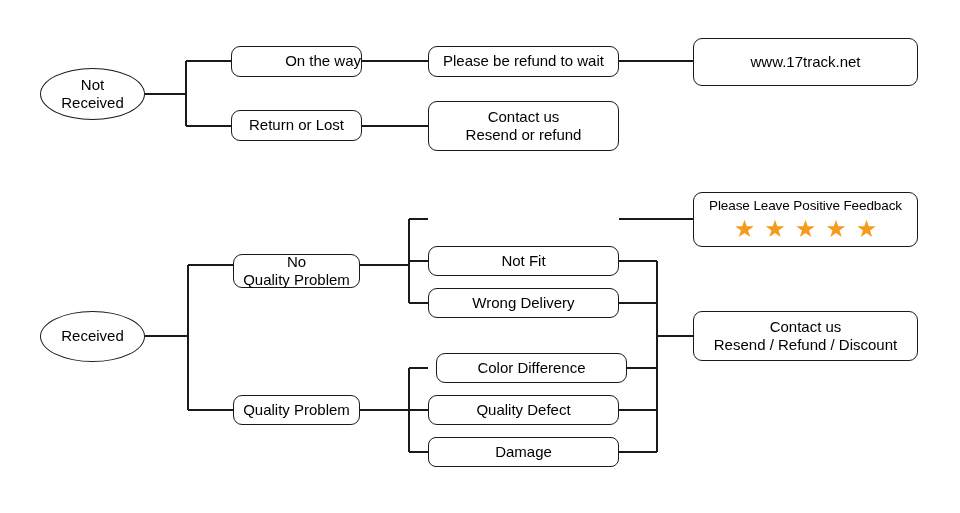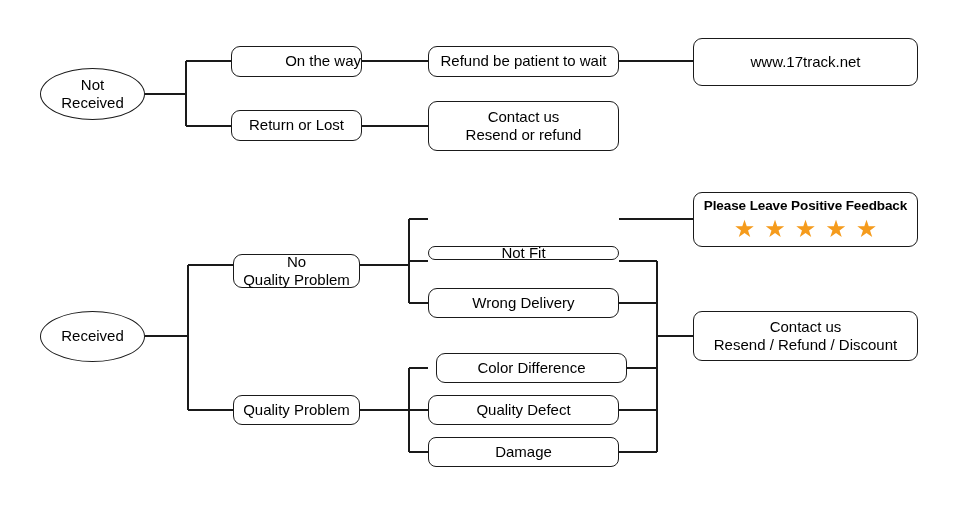--- a/index.html
+++ b/index.html
@@ -57,21 +57,21 @@
     margin-top: 3px;
     line-height: 1;
   }
   .star {
     display: inline-block;
     font-size: 24px;
     line-height: 1;
   }
   .feedback-title {
     font-size: 13.5px;
-    font-weight: 700;
+    font-weight: 400;
     letter-spacing: -0.1px;
   }
 </style>
 </head>
 <body>
 
 <div id="canvas">
 
   <svg id="wires" viewBox="0 0 960 513" xmlns="http://www.w3.org/2000/svg">
     <g stroke="#1a1a1a" stroke-width="1.3" fill="none" shape-rendering="crispEdges">
@@ -130,21 +130,21 @@
 
   <div class="node rounded fs15" style="left:231px; top:46px; width:131px; height:31px;align-items:flex-end;">
     <span class="line">On the way</span>
   </div>
 
   <div class="node rounded fs15" style="left:231px; top:110px; width:131px; height:31px;">
     <span class="line">Return or Lost</span>
   </div>
 
   <div class="node rounded fs15" style="left:428px; top:46px; width:191px; height:31px;">
-    <span class="line">Refund be patient to wait</span>
+    <span class="line">Please be refund to wait</span>
   </div>
 
   <div class="node rounded fs15" style="left:428px; top:101px; width:191px; height:50px;">
     <span class="line">Contact us</span>
     <span class="line">Resend or refund</span>
   </div>
 
   <div class="node rounded fs15" style="left:693px; top:38px; width:225px; height:48px;">
     <span class="line">www.17track.net</span>
   </div>
@@ -156,21 +156,21 @@
   <div class="node rounded fs15" style="left:233px; top:240px; width:127px; height:34px;margin-top:14px;">
     <span class="line">No</span>
     <span class="line">Quality Problem</span>
   </div>
 
   <div class="node rounded fs15" style="left:233px; top:395px; width:127px; height:30px;">
     <span class="line">Quality Problem</span>
   </div>
 
 
-  <div class="node rounded fs15" style="left:428px; top:246px; width:191px; height:14px;">
+  <div class="node rounded fs15" style="left:428px; top:246px; width:191px; height:30px;">
     <span class="line">Not Fit</span>
   </div>
 
   <div class="node rounded fs15" style="left:428px; top:288px; width:191px; height:30px;">
     <span class="line">Wrong Delivery</span>
   </div>
 
   <div class="node rounded fs15" style="left:436px; top:353px; width:191px; height:30px;">
     <span class="line">Color Difference</span>
   </div>

